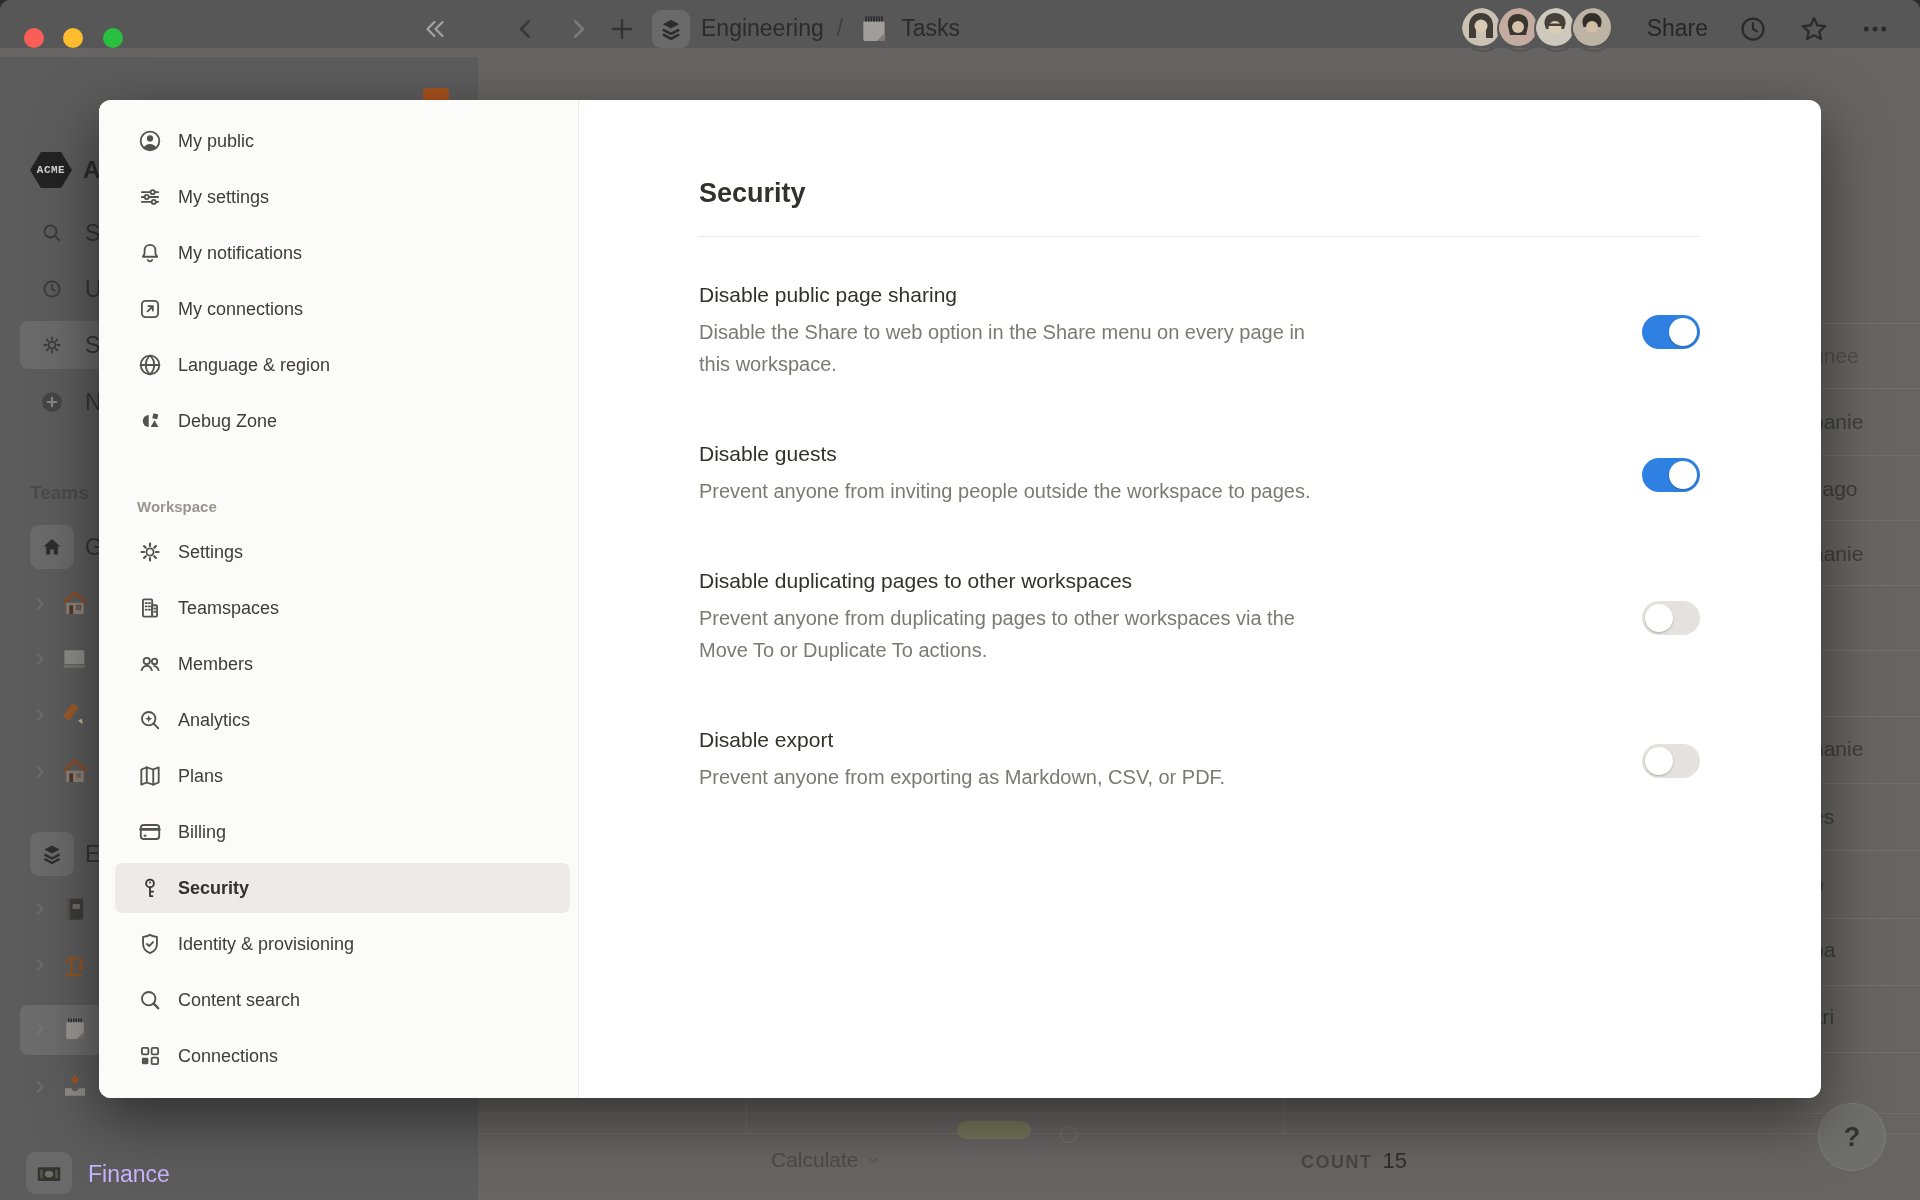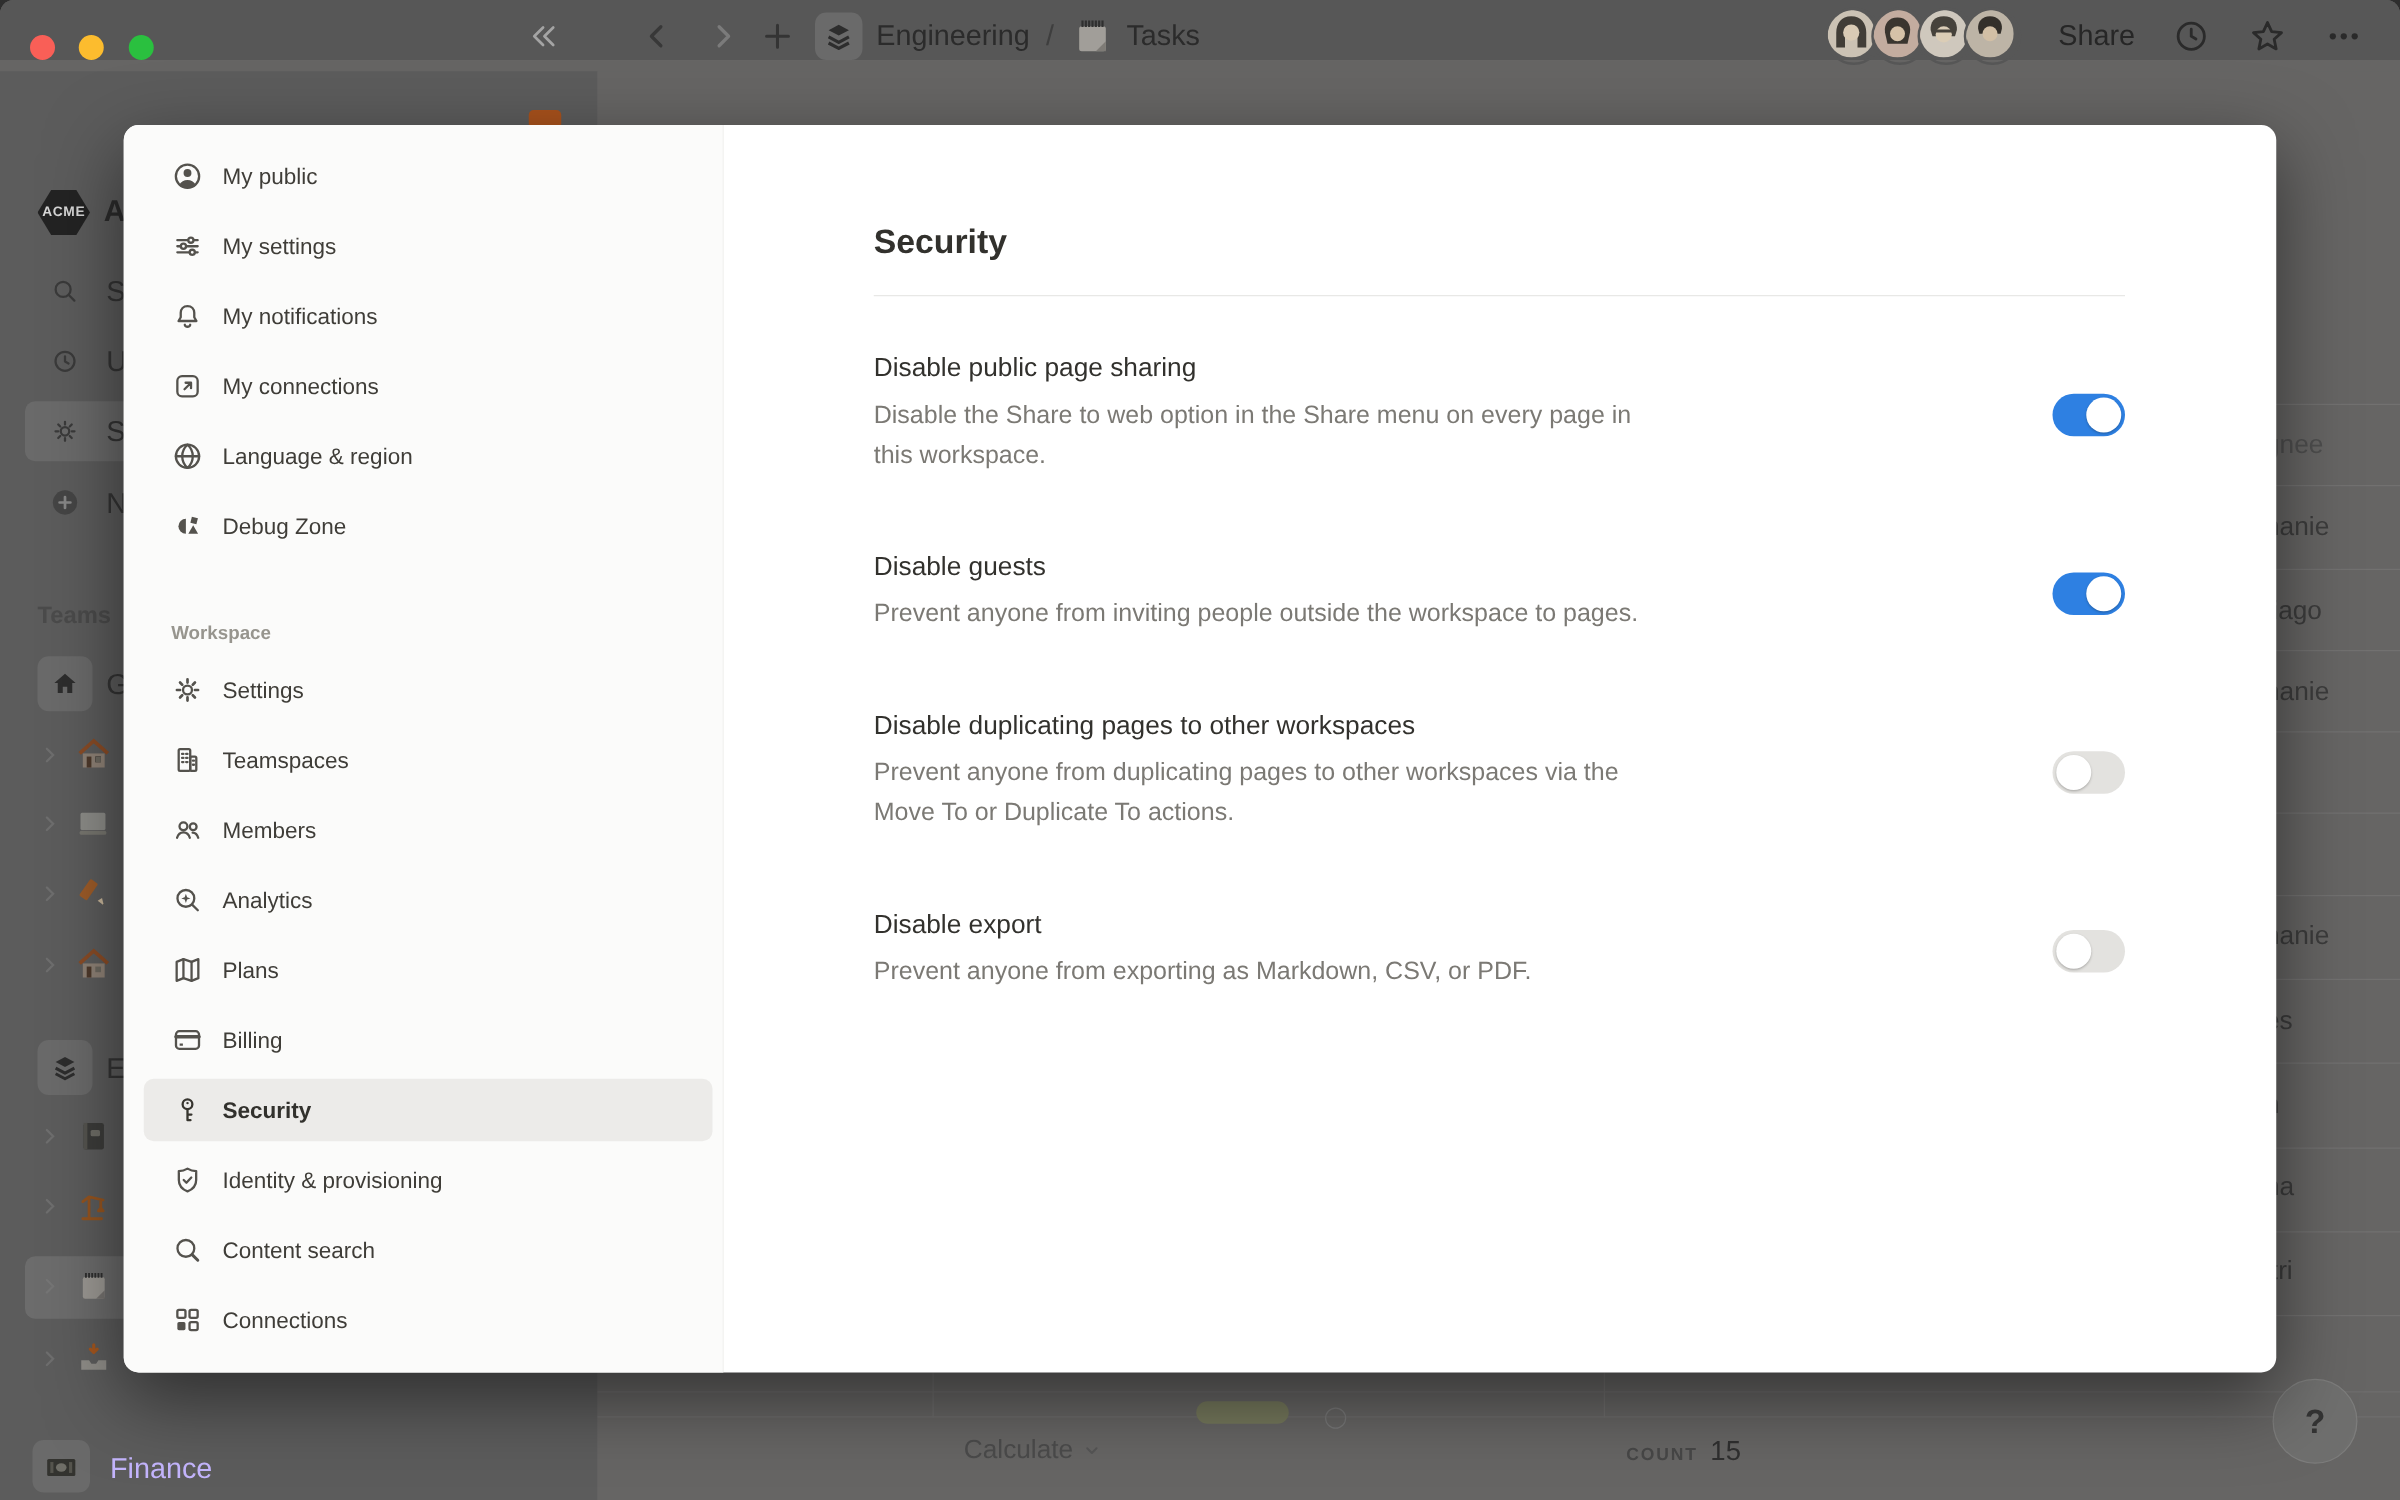--- a/index.html
+++ b/index.html
@@ -31,33 +31,33 @@
   .bg-ic{width:44px;height:44px;display:flex;align-items:center;justify-content:center;margin-left:30px;flex:none;}
   .bg-ic.boxed{background:#6a6a6a;border-radius:9px;}
   .bg-letter{font-size:23px;color:#343434;margin-left:11px;}
   .bg-letter.bold{font-weight:700;font-size:24px;color:#2c2c2c;}
   .chev{width:20px;height:20px;margin-left:30px;flex:none;}
   .emoji-ic{width:30px;height:30px;margin-left:10px;flex:none;}
   .hl{position:absolute;background:#6a6a6a;border-radius:8px;}
   .teams-label{font-size:19px;font-weight:700;color:#4b4b4b;margin-left:30px;}
   .orange-badge{position:absolute;left:423px;top:88px;width:26px;height:15px;border-radius:4px;z-index:2;}
   .acme{width:42px;height:36px;margin-left:30px;background:#232323;display:flex;align-items:center;justify-content:center;
-        clip-path:polygon(26% 0,74% 0,100% 50%,74% 100%,26% 100%,0 50%);flex:none;}
+        clip-path:polygon(26% 0,74% 0,100% 50%,74% 100%,26% 100%,0 50%);flex:none;font-family:Liberation Mono, monospace;}
   .acme span{font-size:11px;font-weight:700;color:#d6d6d6;letter-spacing:.5px;}
 
   .tfrag{position:absolute;left:1812px;font-size:21px;color:#3c3c3c;z-index:1;white-space:nowrap;}
   .tfrag.hdr{color:#4e4e4e;}
   .tline{position:absolute;left:1818px;width:102px;height:1px;background:#727170;z-index:1;}
   .fline-h{position:absolute;height:1px;background:#6f6e6d;z-index:1;}
   .fline-v{position:absolute;width:1px;background:#6f6e6d;z-index:1;}
   .pill{position:absolute;left:957px;top:1121px;width:74px;height:18px;border-radius:9px;background:#75785c;z-index:1;}
   .mini-circle{position:absolute;left:1060px;top:1126px;width:15px;height:15px;border-radius:50%;border:1.5px solid #787878;z-index:1;}
   .calc{position:absolute;left:771px;top:1148px;font-size:21px;color:#4b4b4b;z-index:1;display:flex;align-items:center;gap:7px;}
   .count-wrap{position:absolute;left:1301px;top:1148px;z-index:1;display:flex;align-items:baseline;gap:10px;}
-  .count-label{font-size:14px;letter-spacing:1.5px;color:#474747;font-weight:600;}
+  .count-label{font-size:18px;letter-spacing:1.5px;color:#474747;font-weight:600;}
   .count-value{font-size:22px;color:#2f2f2f;}
   .help{position:absolute;left:1818px;top:1103px;width:66px;height:66px;border-radius:50%;background:#6f6f6e;
         border:1px solid #7d7d7c;display:flex;align-items:center;justify-content:center;
         font-size:27px;font-weight:600;color:#333;z-index:1;}
 
   
   .modal{position:absolute;left:99px;top:100px;width:1722px;height:998px;background:#fff;border-radius:12px;
          box-shadow:0 20px 60px rgba(0,0,0,.5);z-index:10;}
   .msb{position:absolute;left:0;top:0;bottom:0;width:480px;background:#fbfbfa;border-right:1px solid #ebebe9;
        border-radius:12px 0 0 12px;padding-top:16px;box-sizing:border-box;overflow:hidden;}

